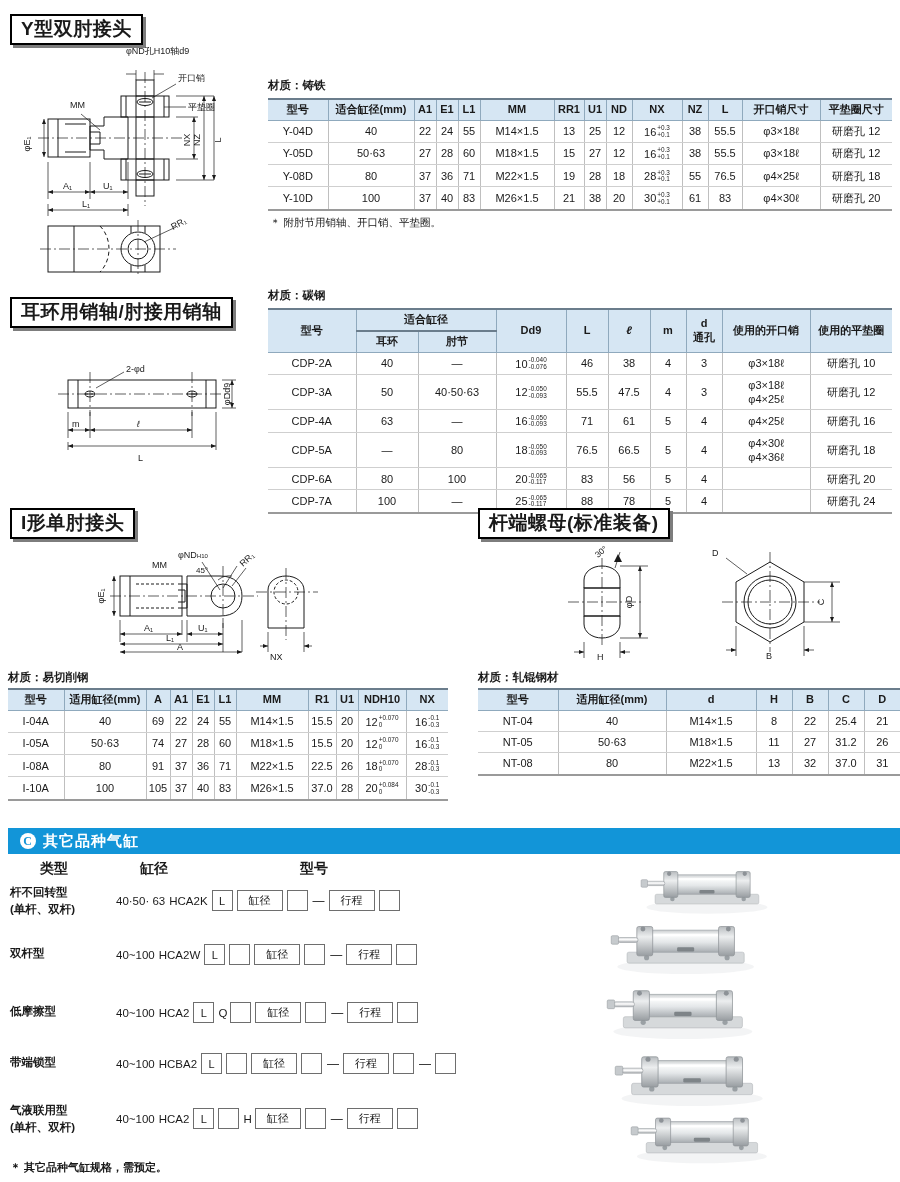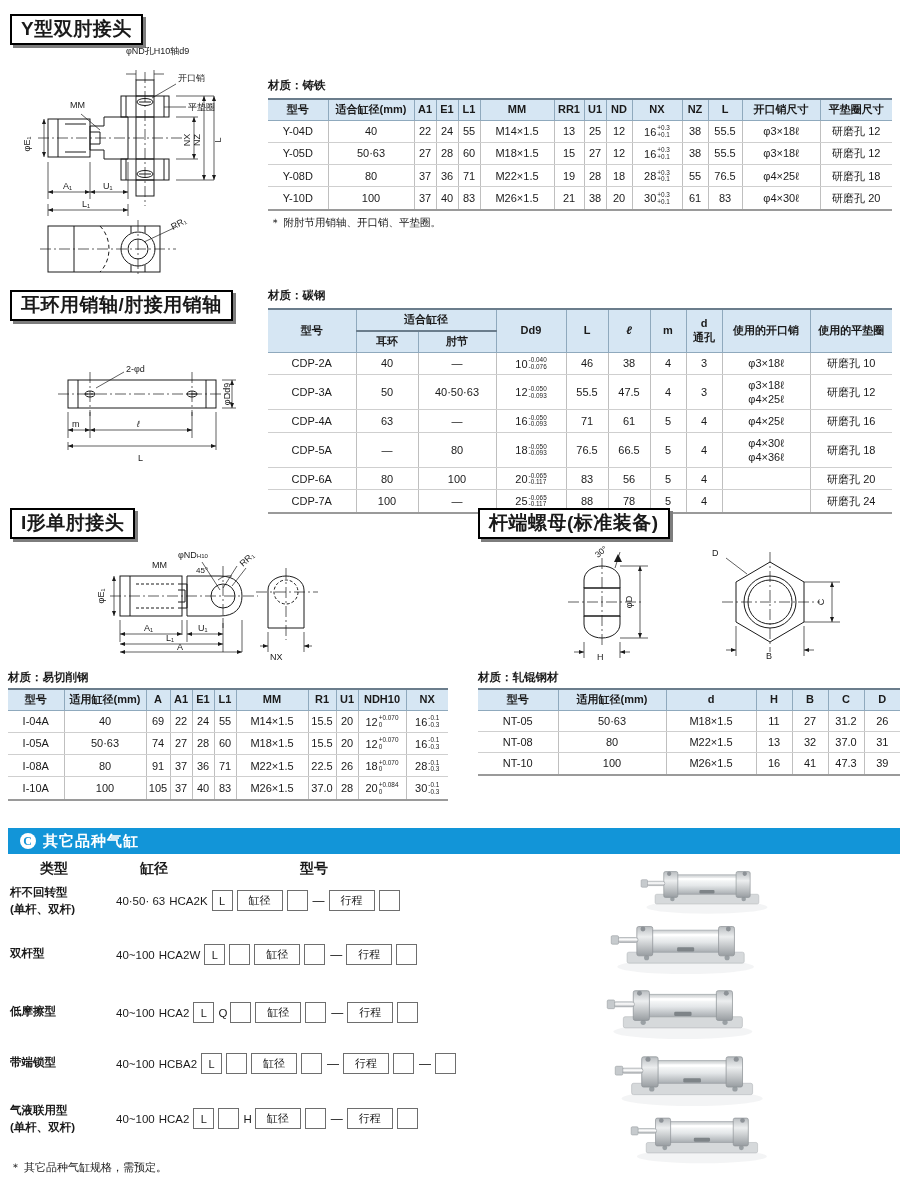--- a/index.html
+++ b/index.html
@@ -329,21 +329,21 @@
           <td>61</td>
           <td>83</td>
           <td>φ4×30ℓ</td>
           <td>研磨孔 20</td>
         </tr>
       </tbody>
   </table>
 
   <div class="note" style="left:270px;top:216px;">＊ 附肘节用销轴、开口销、平垫圈。</div>
 
-  <div class="sec-title" style="left:10px;top:290px;text-align:right;">耳环用销轴/肘接用销轴</div>
+  <div class="sec-title" style="left:10px;top:297px;text-align:right;">耳环用销轴/肘接用销轴</div>
 
   <div class="dwg" style="left:40px;top:330px;">
     <svg width="225" height="150" viewBox="0 0 225 150">
       <g fill="none" stroke="#1a1a1a" stroke-width="1">
         <rect x="28" y="50" width="148" height="28"></rect>
         <path d="M38 50 L38 78 M166 50 L166 78"></path>
         <ellipse cx="50" cy="64" rx="5" ry="3"></ellipse>
         <ellipse cx="152" cy="64" rx="5" ry="3"></ellipse>
         <path d="M45 64 L55 64 M147 64 L157 64"></path>
       </g>
@@ -731,46 +731,46 @@
           <th>适用缸径(mm)</th>
           <th>d</th>
           <th>H</th>
           <th>B</th>
           <th>C</th>
           <th>D</th>
         </tr>
       </thead>
     <tbody>
         <tr>
+          <td>NT-04</td>
+          <td>40</td>
+          <td>M14×1.5</td>
+          <td>8</td>
+          <td>22</td>
+          <td>25.4</td>
+          <td>21</td>
+        </tr>
+        <tr>
           <td>NT-05</td>
           <td>50·63</td>
           <td>M18×1.5</td>
           <td>11</td>
           <td>27</td>
           <td>31.2</td>
           <td>26</td>
         </tr>
         <tr>
           <td>NT-08</td>
           <td>80</td>
           <td>M22×1.5</td>
           <td>13</td>
           <td>32</td>
           <td>37.0</td>
           <td>31</td>
         </tr>
-        <tr>
-          <td>NT-10</td>
-          <td>100</td>
-          <td>M26×1.5</td>
-          <td>16</td>
-          <td>41</td>
-          <td>47.3</td>
-          <td>39</td>
-        </tr>
       </tbody>
   </table>
 
   <div class="band" style="left:8px;top:828px;width:884px;height:26px;">
     <div class="circ">C</div>
     <span>其它品种气缸</span>
   </div>
 
   <div class="colhdr" style="left:40px;top:860px;">类型</div>
   <div class="colhdr" style="left:140px;top:860px;">缸径</div>
@@ -835,21 +835,21 @@
         <span class="cbox empty"></span>
         <span class="plainch">H</span>
         <span class="cbox wide">缸径</span>
         <span class="cbox empty"></span>
         <span class="dash">—</span>
         <span class="cbox wide">行程</span>
         <span class="cbox empty"></span>
       </div>
     </div>
 
-  <div class="bottomnote" style="left:10px;top:1160px;">＊ 其它品种气缸规格，需预定。</div>
+  <div class="bottomnote" style="left:10px;top:1160px;font-weight:bold;">＊ 其它品种气缸规格，需预定。</div>
 
   <div class="photos" style="left:596px;top:862px;">
     <svg width="300" height="310" viewBox="0 0 300 310">
       <defs>
         <linearGradient id="tube" x1="0" y1="0" x2="0" y2="1">
           <stop offset="0%" stop-color="#c9ccce"></stop>
             <stop offset="22%" stop-color="#fbfcfc"></stop>
           <stop offset="55%" stop-color="#e4e7e9"></stop>
             <stop offset="100%" stop-color="#a9aeb2"></stop>
         </linearGradient>

